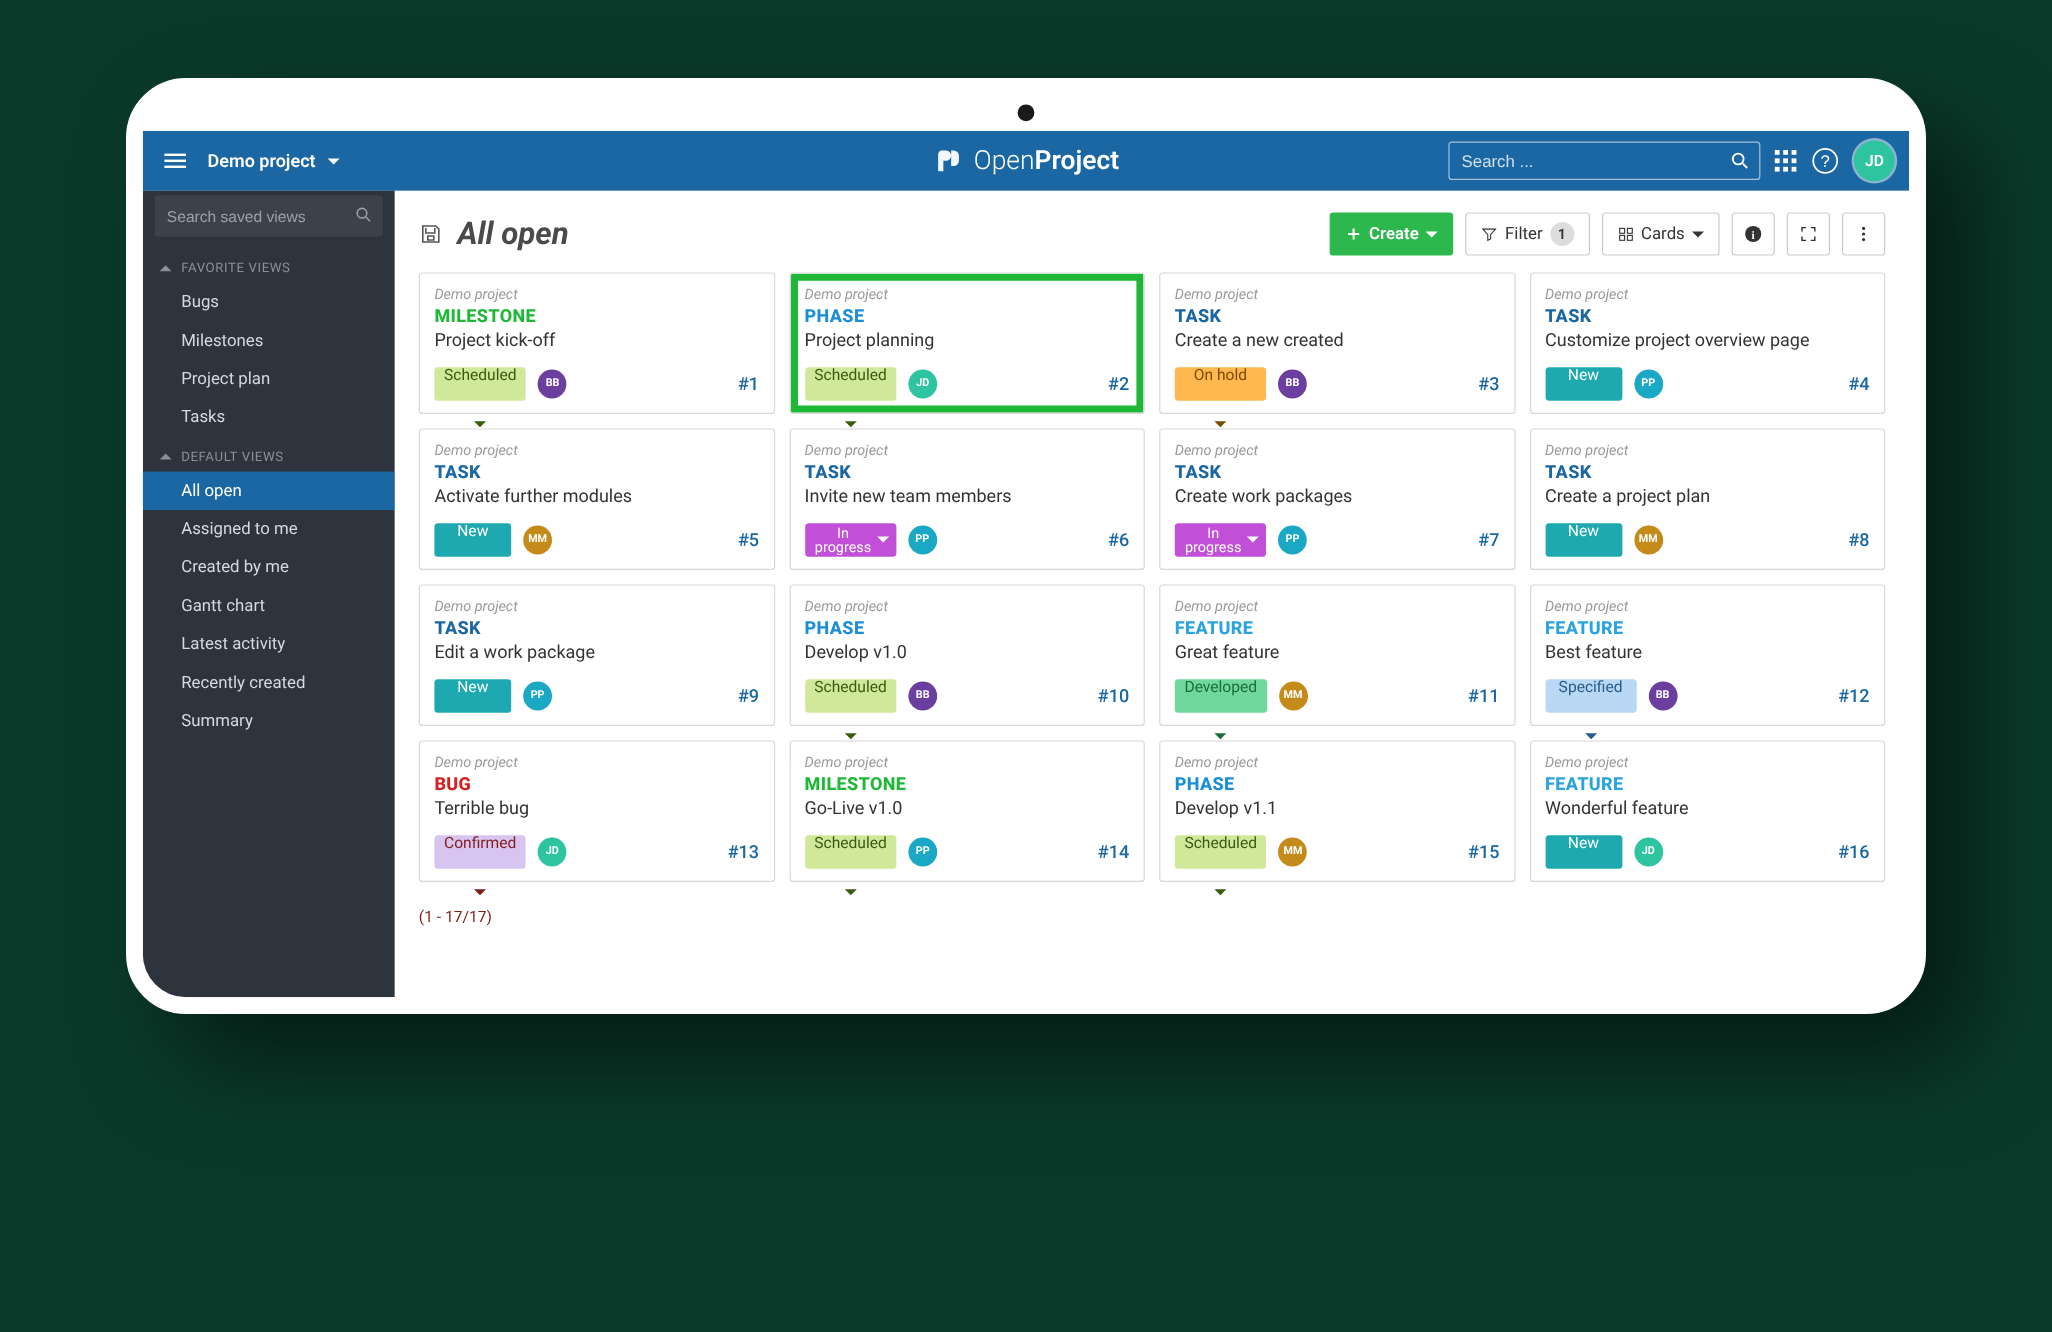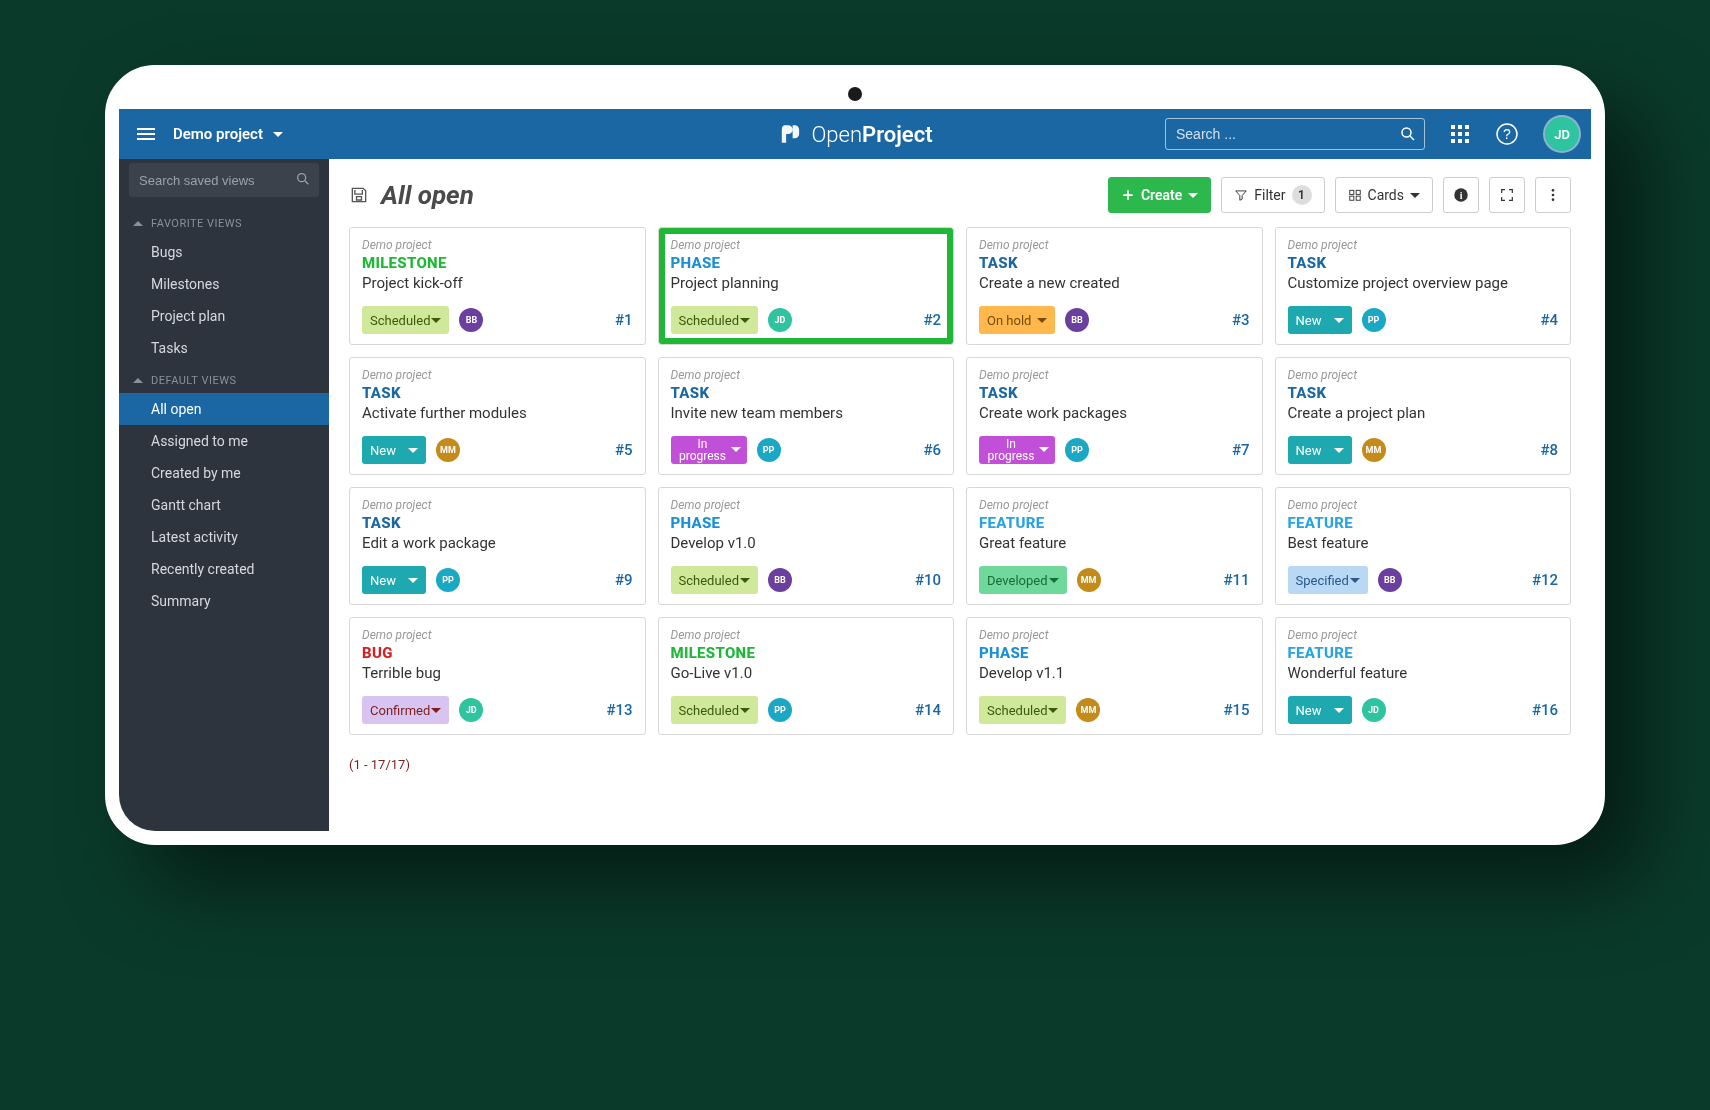--- a/index.html
+++ b/index.html
@@ -7,21 +7,21 @@
 .device { position:absolute; left:105px; top:65px; width:1500px; height:780px; background:#fff; border-radius:50px; box-shadow: 40px 40px 80px rgba(0,0,0,0.5); border: 14px solid #fff; }
 .camera { position:absolute; left:50%; top:8px; transform:translateX(-50%); width:14px; height:14px; background:#1a1a1a; border-radius:50%; }
 .screen { position:absolute; left:0; top:30px; right:0; bottom:0; background:#fff; overflow:hidden; border-radius: 0 0 36px 36px;}
 .topbar { height:50px; background:#1a67a3; color:#fff; display:flex; align-items:center; padding:0 12px; gap:12px; }
 .hamburger { cursor:pointer; padding:6px; }
 .hamburger span{display:block;width:18px;height:2px;background:#fff;margin:3px 0;}
 .proj-sel { display:flex; align-items:center; gap:10px; font-weight:600; font-size:15px; cursor:pointer;}
 .brand { position:absolute; left:50%; transform:translateX(-50%); display:flex; align-items:center; gap:8px; font-size:22px; font-weight:300; }
 .brand b{font-weight:600;}
 .logo-op { width:26px; height:26px; }
-.right-cluster { margin-left:auto; display:flex; align-items:center; gap:26px;}
+.right-cluster { margin-left:auto; display:flex; align-items:center; gap:12px;}
 .search-box { position:relative; }
 .search-box input { width:260px; height:32px; background:transparent; border:1px solid rgba(255,255,255,0.6); border-radius:3px; color:#fff; padding:0 34px 0 10px; font-size:14px;}
 .search-box input::placeholder{color:rgba(255,255,255,0.8);}
 .search-box svg { position:absolute; right:8px; top:7px; }
 .grid-icon{width:18px;height:18px;display:grid;grid-template-columns:repeat(3,4px);grid-template-rows:repeat(3,4px);gap:3px;cursor:pointer;}
 .grid-icon span{background:#fff;}
 .avatar-top{width:34px;height:34px;border-radius:50%;background:#2ec4a0;color:#fff;display:flex;align-items:center;justify-content:center;font-size:13px;font-weight:600;box-shadow:0 0 0 2px rgba(255,255,255,0.5);}
 .body { display:flex; height:calc(100% - 50px);}
 .sidebar { width:210px; background:#2d343e; color:#c7ccd1; display:flex; flex-direction:column; font-size:14px;}
 .sb-header{display:flex;align-items:center;gap:18px;padding:14px 16px;color:#fff;font-weight:600;}
@@ -42,21 +42,21 @@
 .btn-green{background:#2db84d;border-color:#2db84d;color:#fff;font-weight:600;}
 .filter-badge{background:#ddd;border-radius:50%;width:20px;height:20px;display:flex;align-items:center;justify-content:center;font-size:12px;font-weight:600;}
 .icon-btn{width:36px;padding:0;justify-content:center;}
 .cards-grid{display:grid;grid-template-columns:repeat(4,1fr);gap:12px;}
 .card{border:1px solid #d8d8d8;border-radius:3px;padding:10px 12px 10px;background:#fff;position:relative;}
 .card.highlight{box-shadow: inset 0 0 0 6px #1fb836;}
 .c-project{font-size:12px;color:#999;font-style:italic;}
 .c-type{font-size:15px;font-weight:800;margin:2px 0 2px;letter-spacing:0.3px;}
 .c-title{font-size:15px;color:#333;margin-bottom:14px;}
 .c-foot{display:flex;align-items:center;gap:10px;}
-.status-chip{height:28px;border-radius:3px;padding:0 8px;display:flex;align-items:center;gap:1px;font-size:13px;cursor:pointer;min-width:76px;justify-content:space-between;}
+.status-chip{height:28px;border-radius:3px;padding:0 8px;display:flex;align-items:center;gap:30px;font-size:13px;cursor:pointer;min-width:76px;justify-content:space-between;flex-direction:column;}
 .status-chip.narrow{min-width:64px;}
 .status-chip .tri{width:0;height:0;border-left:5px solid transparent;border-right:5px solid transparent;border-top:5px solid currentColor;}
 .av{width:24px;height:24px;border-radius:50%;display:flex;align-items:center;justify-content:center;font-size:9px;font-weight:700;color:#fff;}
 .c-num{margin-left:auto;color:#1a67a3;font-size:15px;font-weight:500;}
 .pager{padding:22px 0 8px;font-size:13px;color:#7f1d1d;}
 .chev{width:0;height:0;border-left:5px solid transparent;border-right:5px solid transparent;border-top:5px solid currentColor;display:inline-block;}
 .chev.up{transform:rotate(180deg);}
 svg{display:block;}
 </style>
 </head>

